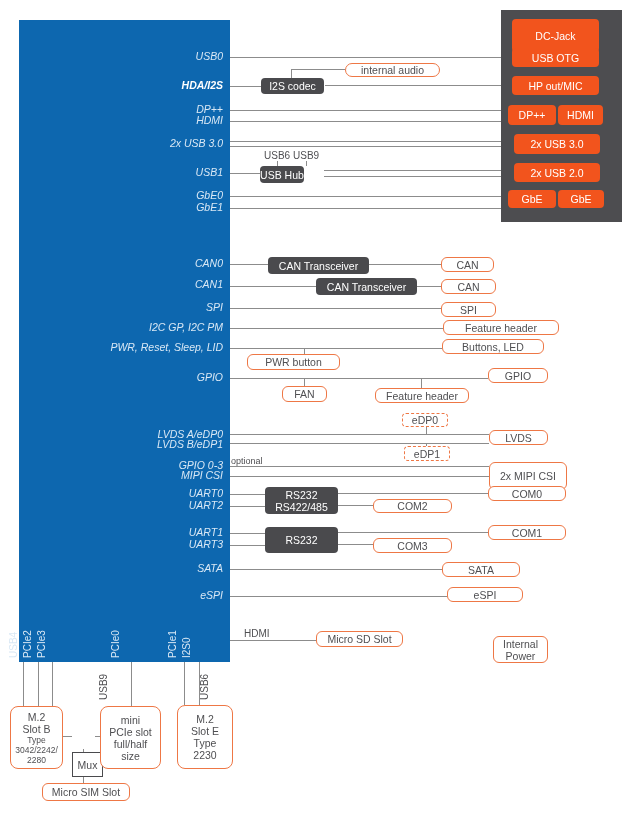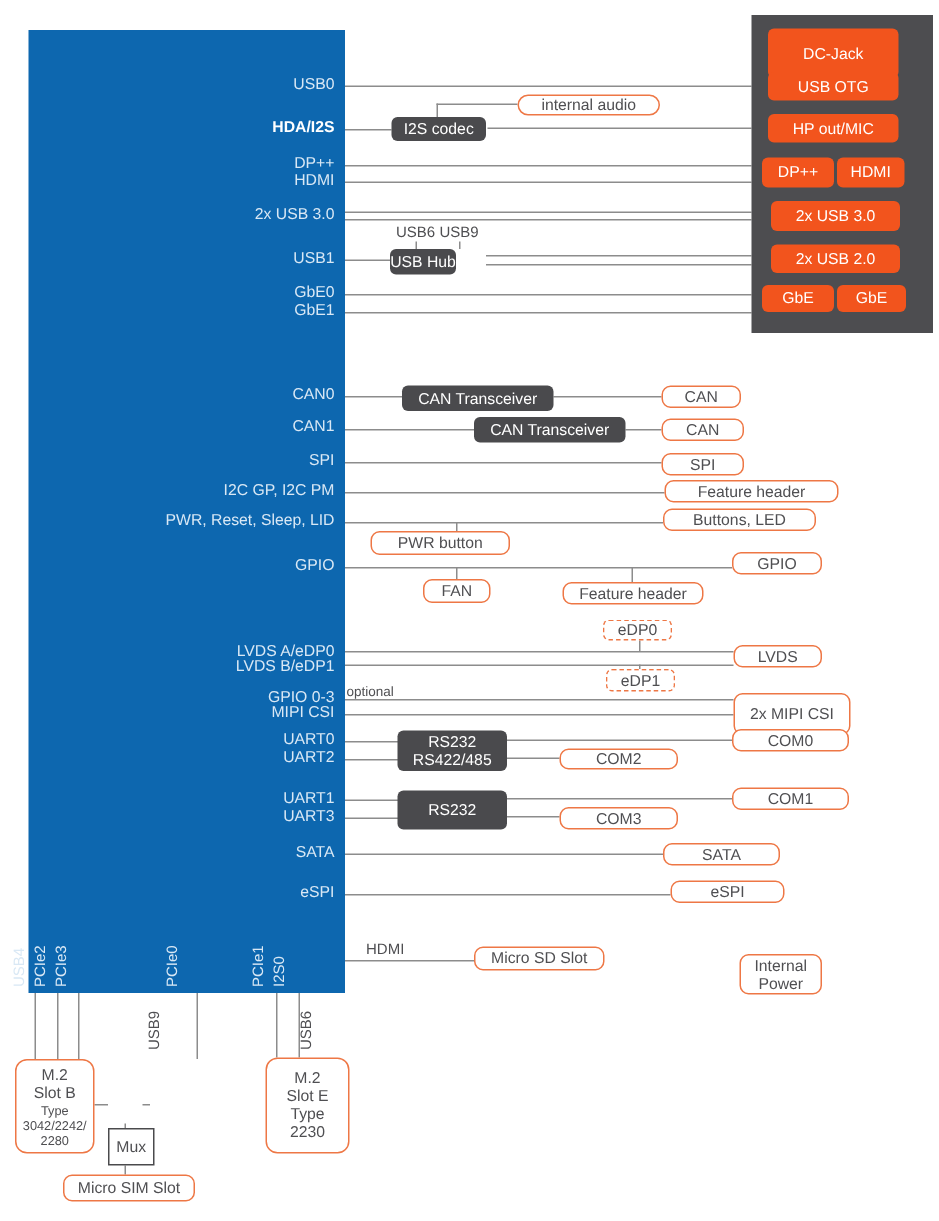--- a/index.html
+++ b/index.html
@@ -4,21 +4,21 @@
 <style>
   :root{
     --blue:#0d67af; --orange:#f2541d; --orange-border:#ee7745; --dark:#4a4a4d;
     --line:#8c8c8c; --panel:#4d4d50; --text-gray:#4f4f52; --port-text:#d9e8f5;
   }
   html,body{margin:0;padding:0;background:#fff;}
   .canvas{position:relative;width:626px;height:814px;background:#fff;
           font-family:"Liberation Sans",sans-serif;overflow:hidden;}
   .soc{position:absolute;left:19px;top:20px;width:211px;height:642px;background:var(--blue);}
   .port{position:absolute;right:403px;height:11px;line-height:11px;font-size:10.5px;
-        color:var(--port-text);white-space:nowrap;text-align:center;}
+        color:var(--port-text);white-space:nowrap;text-align:center;font-style:italic;}
   .port.bold{color:#fff;font-weight:bold;}
   .hline{position:absolute;height:1.3px;background:var(--line);}
   .vline{position:absolute;width:1.3px;background:var(--line);}
   .chip{position:absolute;background:var(--dark);color:#fff;border-radius:4px;
         display:flex;flex-direction:column;align-items:center;justify-content:center;
         font-size:10.5px;line-height:12px;box-sizing:border-box;}
   .chip.outline{background:#fff;border:1.5px solid var(--dark);color:var(--text-gray);border-radius:0;}
   .conn{position:absolute;background:#fff;border:1.5px solid var(--orange-border);border-radius:6px;
         color:var(--text-gray);display:flex;flex-direction:column;align-items:center;justify-content:center;
         font-size:10.5px;line-height:12px;text-align:center;box-sizing:border-box;}
@@ -227,20 +227,26 @@
     <span>Internal</span>
     <span>Power</span>
     </div>
   <div class="conn pill" style="left:10px;top:706px;width:53px;height:63px">
     <span>M.2</span>
     <span>Slot B</span>
     <span class="small">Type</span>
     <span class="small">3042/2242/</span>
     <span class="small">2280</span>
     </div>
+  <div class="conn pill" style="left:100px;top:706px;width:61px;height:63px">
+    <span>mini</span>
+    <span>PCIe slot</span>
+    <span>full/half</span>
+    <span>size</span>
+    </div>
   <div class="conn pill" style="left:177px;top:705px;width:56px;height:64px">
     <span>M.2</span>
     <span>Slot E</span>
     <span>Type</span>
     <span>2230</span>
     </div>
   <div class="conn" style="left:42px;top:783px;width:88px;height:18px">
     <span>Micro SIM Slot</span>
     </div>
 

